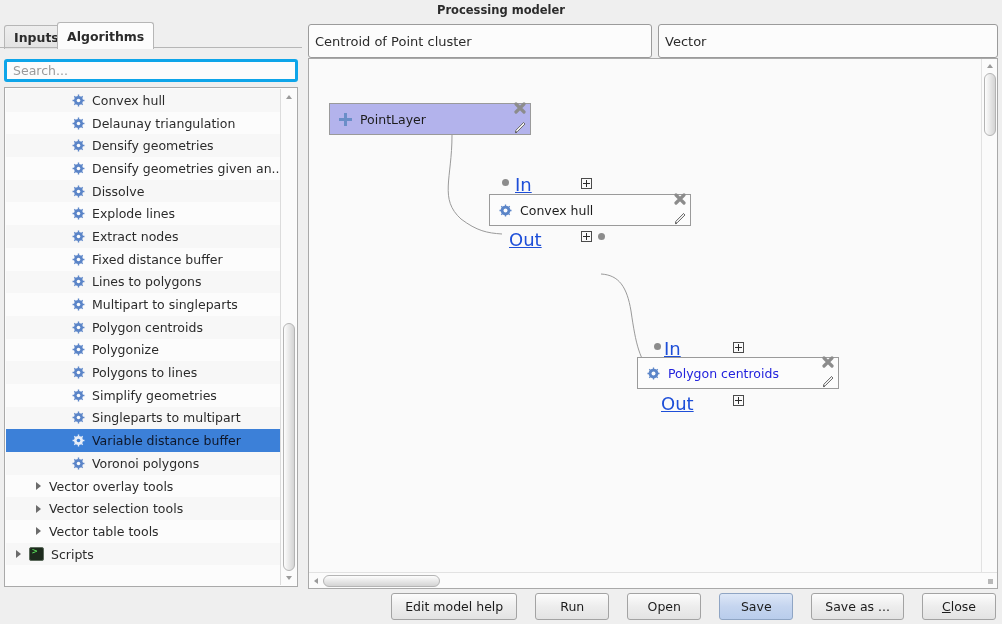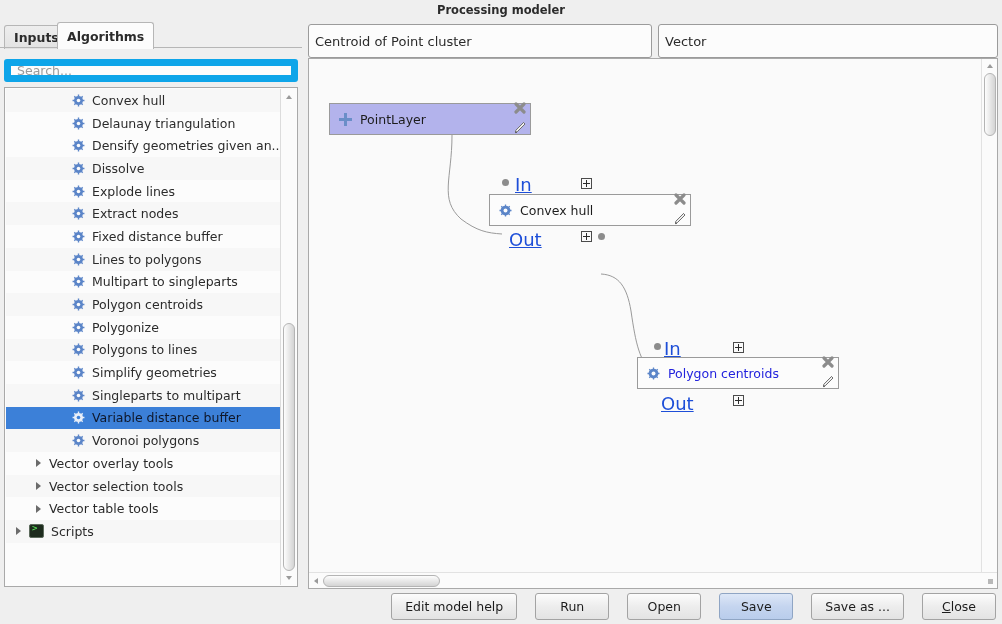--- a/index.html
+++ b/index.html
@@ -68,21 +68,21 @@
     background: #fcfcfc;
     z-index: 3;
   }
 
   .search-wrap {
     position: absolute; left: 4px; top: 38px;
     width: 294px; height: 23px;
   }
   .search-input {
     width: 294px; height: 23px;
-    border: 7px solid #0ea5e9;
+    border: 3px solid #0ea5e9;
     border-radius: 3px;
     background: #fcfcfc;
     padding: 0 6px;
     font-family: inherit;
     font-size: 12.5px;
     color: #2b2b2b;
     outline: none;
   }
   .search-input::placeholder { color: #9a9a9a; }
 
@@ -410,20 +410,30 @@
             </div>
             <div class="row even indent-alg">
               <span class="gear"><svg width="13" height="13" viewBox="0 0 16 16">
                   <circle cx="8" cy="8" r="5.6" fill="#5b85c8"></circle>
                   <circle cx="8" cy="8" r="2.2" fill="#fcfcfc"></circle>
                   <g stroke="#5b85c8" stroke-width="1.7">
                     <path d="M8 0.7 L8 3 M8 13 L8 15.3 M0.7 8 L3 8 M13 8 L15.3 8 M2.9 2.9 L4.5 4.5 M11.5 11.5 L13.1 13.1 M13.1 2.9 L11.5 4.5 M4.5 11.5 L2.9 13.1"></path>
                   </g>
                 </svg></span>
               <span>Delaunay triangulation</span>
+            </div>
+            <div class="row odd indent-alg">
+              <span class="gear"><svg width="13" height="13" viewBox="0 0 16 16">
+                  <circle cx="8" cy="8" r="5.6" fill="#5b85c8"></circle>
+                  <circle cx="8" cy="8" r="2.2" fill="#fcfcfc"></circle>
+                  <g stroke="#5b85c8" stroke-width="1.7">
+                    <path d="M8 0.7 L8 3 M8 13 L8 15.3 M0.7 8 L3 8 M13 8 L15.3 8 M2.9 2.9 L4.5 4.5 M11.5 11.5 L13.1 13.1 M13.1 2.9 L11.5 4.5 M4.5 11.5 L2.9 13.1"></path>
+                  </g>
+                </svg></span>
+              <span>Densify geometries</span>
             </div>
             <div class="row even indent-alg">
               <span class="gear"><svg width="13" height="13" viewBox="0 0 16 16">
                   <circle cx="8" cy="8" r="5.6" fill="#5b85c8"></circle>
                   <circle cx="8" cy="8" r="2.2" fill="#fcfcfc"></circle>
                   <g stroke="#5b85c8" stroke-width="1.7">
                     <path d="M8 0.7 L8 3 M8 13 L8 15.3 M0.7 8 L3 8 M13 8 L15.3 8 M2.9 2.9 L4.5 4.5 M11.5 11.5 L13.1 13.1 M13.1 2.9 L11.5 4.5 M4.5 11.5 L2.9 13.1"></path>
                   </g>
                 </svg></span>
               <span>Densify geometries given an...</span>

